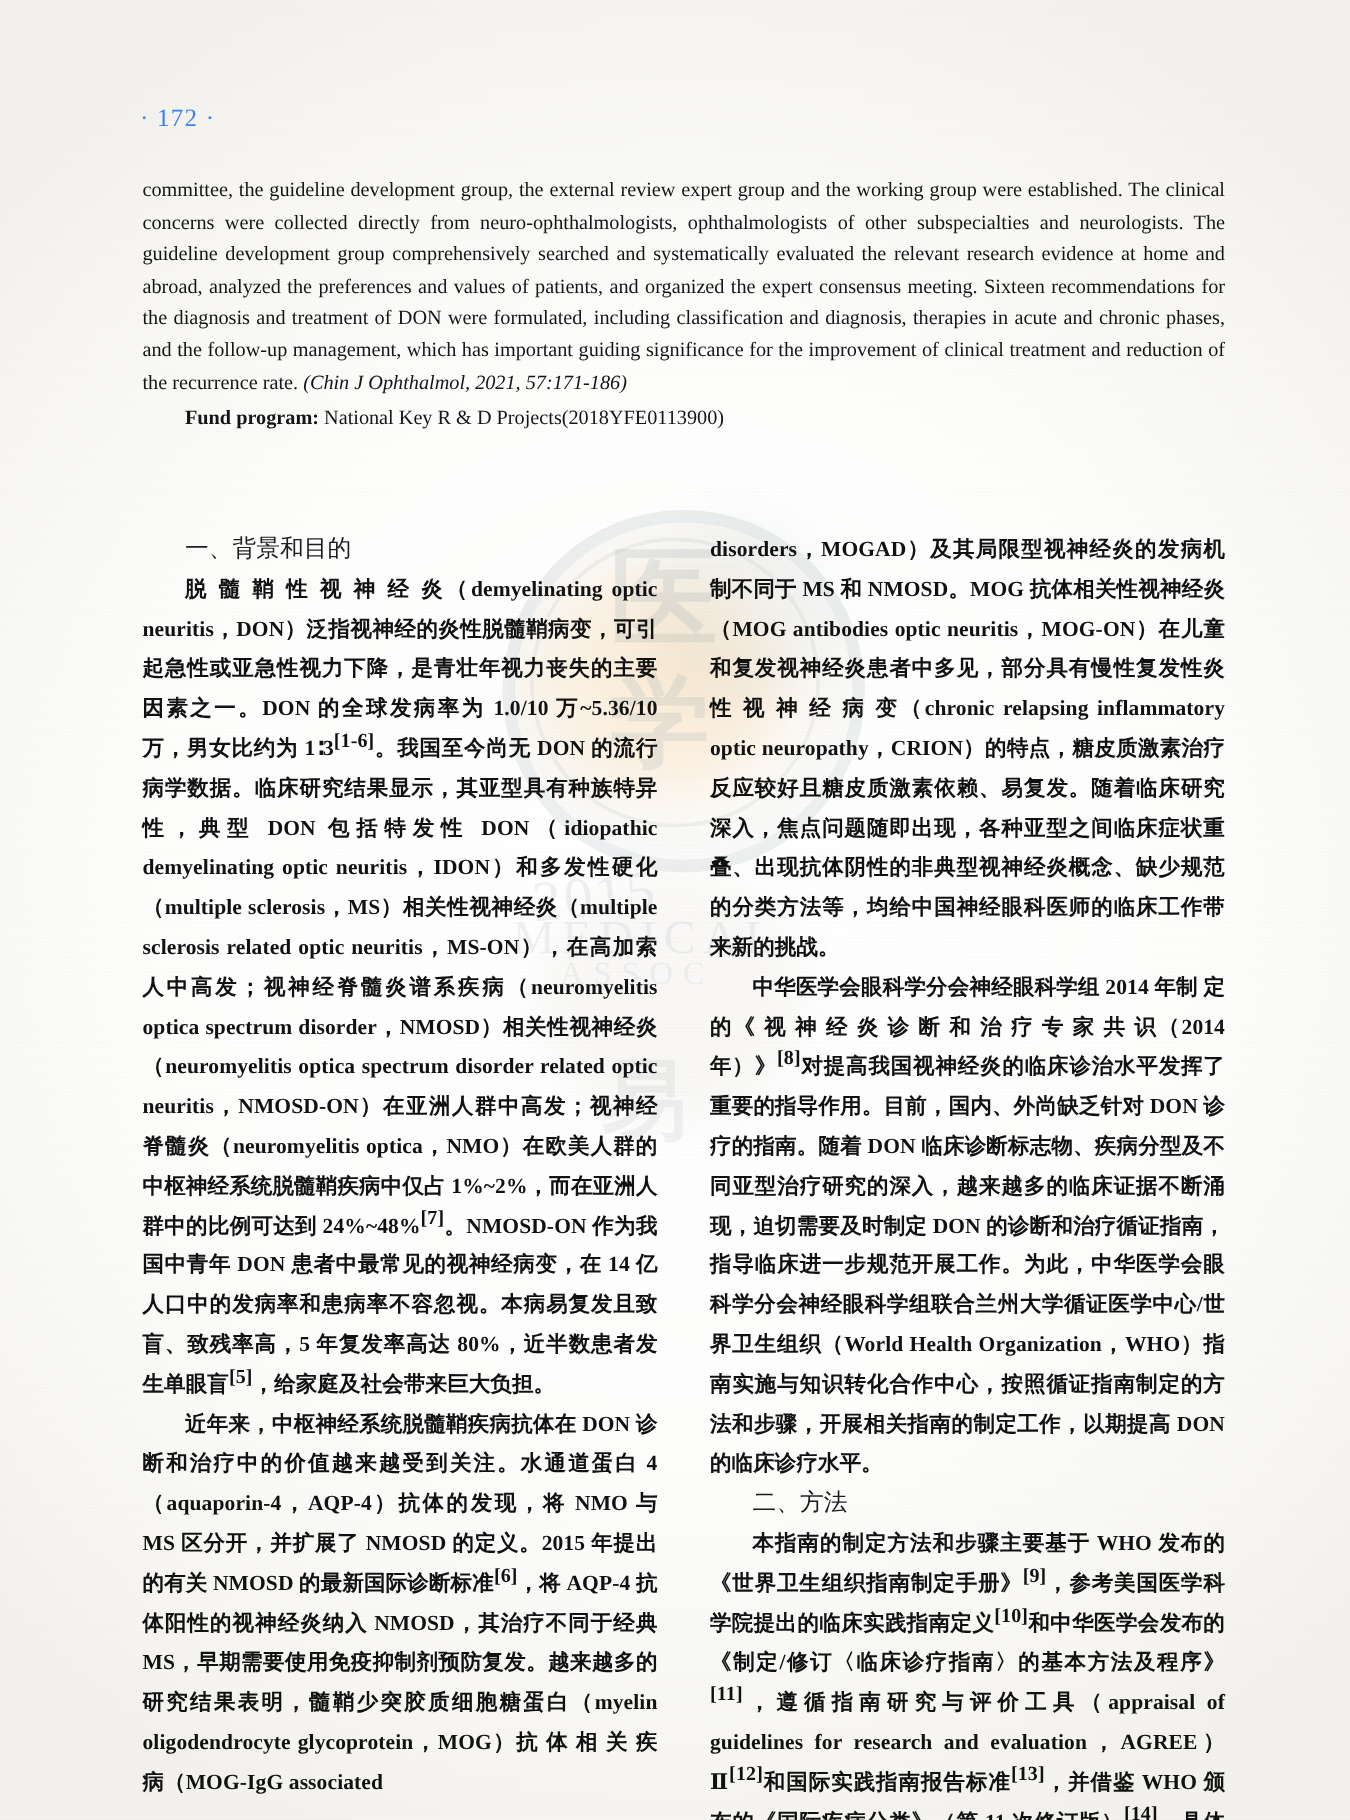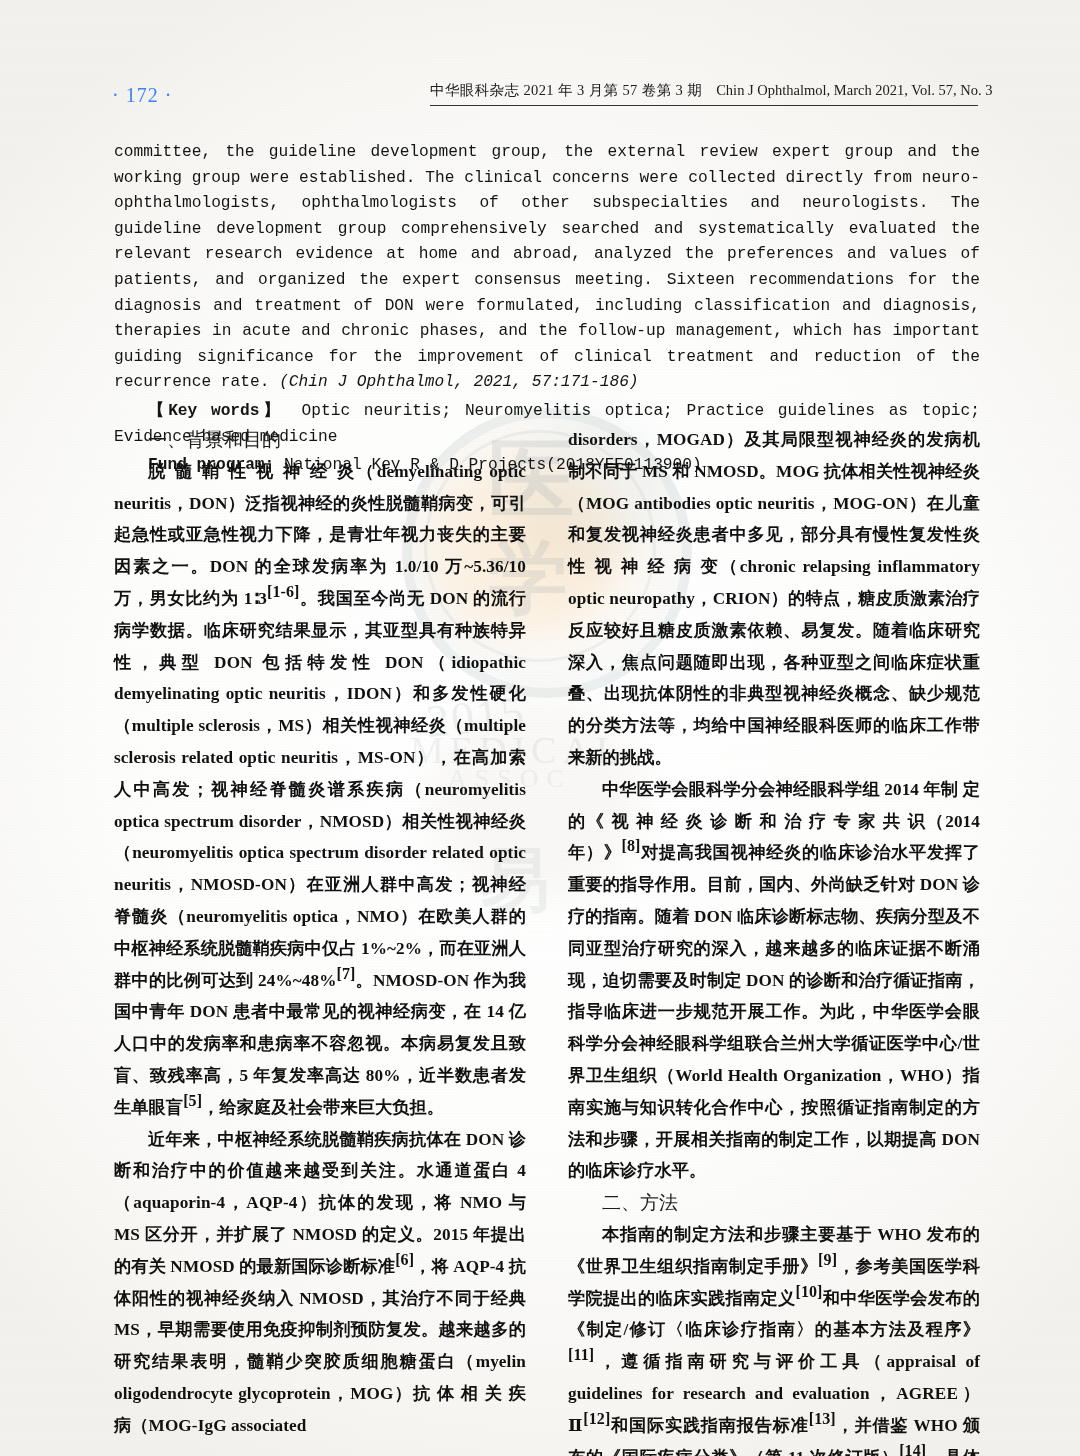--- a/index.html
+++ b/index.html
@@ -147,21 +147,21 @@
     width: 866px;
     z-index: 3;
   }
   .abstract p {
     margin: 0;
     font-size: 16.2px;
     line-height: 25.6px;
     text-align: justify;
     text-align-last: left;
     color: #141414;
-    font-family: Liberation Mono, monospace;
+    font-family: Liberation Serif, serif;
   }
   .abstract .cite {
     font-style: italic;
   }
   .kw {
     margin-top: 3px !important;
     text-indent: 34px;
   }
   .kw b { font-weight: bold; }
   .kw .kwsep { display: inline-block; width: 18px; }
@@ -225,28 +225,24 @@
   <div class="wm-glyph wm-g1">医</div>
   <div class="wm-glyph wm-g2">学</div>
   <div class="wm-year">2015</div>
   <div class="wm-arc">MEDICAL</div>
   <div class="wm-arc2">ASSOC</div>
   <div class="wm-low">易</div>
 </div>
 
 <div class="header">
   <div class="folio">· 172 ·</div>
-  <div class="running-head">
-    <span class="cn">中华眼科杂志 2021 年 3 月第 57 卷第 3 期</span><span class="en">Chin J Ophthalmol, March 2021, Vol. 57, No. 3</span>
-  </div>
 </div>
 
 <div class="abstract">
   <p><span>committee, the guideline development group, the external review expert group and the working group were established. The clinical concerns were collected directly from neuro-ophthalmologists, ophthalmologists of other subspecialties and neurologists. The guideline development group comprehensively searched and systematically evaluated the relevant research evidence at home and abroad, analyzed the preferences and values of patients, and organized the expert consensus meeting. Sixteen recommendations for the diagnosis and treatment of DON were formulated, including classification and diagnosis, therapies in acute and chronic phases, and the follow-up management, which has important guiding significance for the improvement of clinical treatment and reduction of the recurrence rate. </span><span class="cite">(Chin J Ophthalmol, 2021, 57:171-186)</span></p>
-  <p class="kw"><b>【Key words】</b><span class="kwsep"></span><span>Optic neuritis;    Neuromyelitis optica;    Practice guidelines as topic; Evidence-based medicine</span></p>
   <p class="fund"><b>Fund program:</b><span> National Key R &amp; D Projects(2018YFE0113900)</span></p>
 </div>
 
 <div class="columns">
 
   <div class="col">
     <h3>一、背景和目的</h3>
     <p class="indent"><span>脱 髓 鞘 性 视 神 经 炎（demyelinating optic neuritis，DON）泛指视神经的炎性脱髓鞘病变，可引起急性或亚急性视力下降，是青壮年视力丧失的主要因素之一。DON 的全球发病率为 1.0/10 万~5.36/10 万，男女比约为 1∶3</span><sup>[1-6]</sup><span>。我国至今尚无 DON 的流行病学数据。临床研究结果显示，其亚型具有种族特异性，典型 DON 包括特发性 DON（idiopathic demyelinating optic neuritis，IDON）和多发性硬化（multiple sclerosis，MS）相关性视神经炎（multiple sclerosis related optic neuritis，MS-ON），在高加索人中高发；视神经脊髓炎谱系疾病（neuromyelitis optica spectrum disorder，NMOSD）相关性视神经炎（neuromyelitis optica spectrum disorder related optic neuritis，NMOSD-ON）在亚洲人群中高发；视神经脊髓炎（neuromyelitis optica，NMO）在欧美人群的中枢神经系统脱髓鞘疾病中仅占 1%~2%，而在亚洲人群中的比例可达到 24%~48%</span><sup>[7]</sup><span>。NMOSD-ON 作为我国中青年 DON 患者中最常见的视神经病变，在 14 亿人口中的发病率和患病率不容忽视。本病易复发且致盲、致残率高，5 年复发率高达 80%，近半数患者发生单眼盲</span><sup>[5]</sup><span>，给家庭及社会带来巨大负担。</span></p>
     <p class="indent"><span>近年来，中枢神经系统脱髓鞘疾病抗体在 DON 诊断和治疗中的价值越来越受到关注。水通道蛋白 4（aquaporin-4，AQP-4）抗体的发现，将 NMO 与 MS 区分开，并扩展了 NMOSD 的定义。2015 年提出的有关 NMOSD 的最新国际诊断标准</span><sup>[6]</sup><span>，将 AQP-4 抗体阳性的视神经炎纳入 NMOSD，其治疗不同于经典 MS，早期需要使用免疫抑制剂预防复发。越来越多的研究结果表明，髓鞘少突胶质细胞糖蛋白（myelin oligodendrocyte glycoprotein，MOG）抗 体 相 关 疾 病（MOG-IgG associated</span></p>
   </div>

